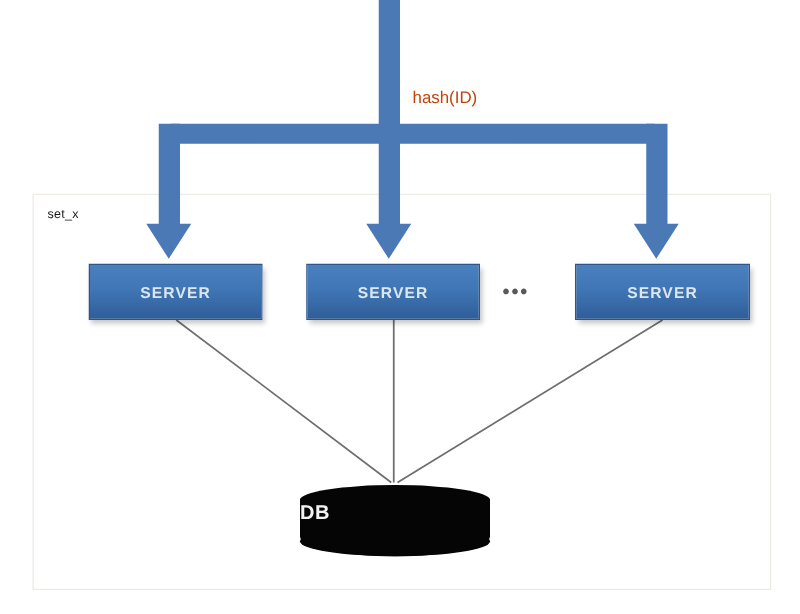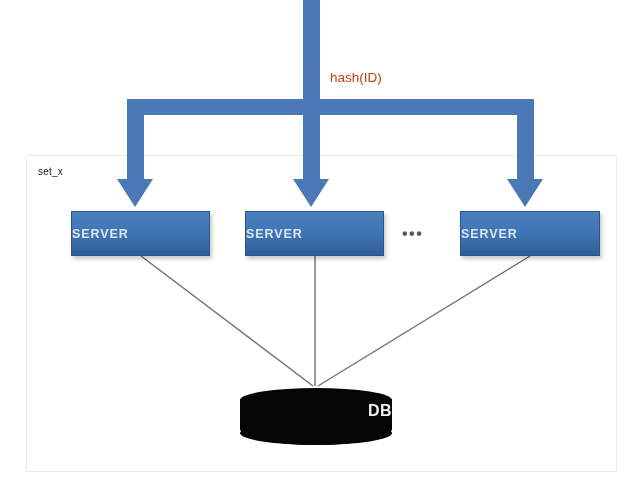--- a/index.html
+++ b/index.html
@@ -90,21 +90,21 @@
     position: absolute;
     top: 211px;
     width: 139px;
     height: 45px;
     background: linear-gradient(to bottom, #4A80BE 0%, #4076B5 45%, #2F5E98 100%);
     border: 1px solid #2C558A;
     box-sizing: border-box;
     box-shadow: 2px 3px 4px rgba(0,0,0,0.22);
     display: flex;
     align-items: center;
-    justify-content: flex-start;
+    justify-content: center;
   }
   .server-box span {
     color: #DCE6F2;
     font-size: 12.5px;
     font-weight: bold;
     letter-spacing: 0.9px;
   }
   .srv1 { left: 71px; }
   .srv2 { left: 245px; }
   .srv3 { left: 460px; width: 140px; }
@@ -152,21 +152,21 @@
     width: 152px;
     height: 24px;
     background: #050505;
     border-radius: 50%;
   }
   .db-label {
     position: absolute;
     left: 0;
     top: 14px;
     width: 152px;
-    text-align: right;
+    text-align: left;
     color: #F2F2F2;
     font-size: 16px;
     font-weight: bold;
     letter-spacing: 0.5px;
     z-index: 3;
   }
 
   
   .hash-label {
     position: absolute;

